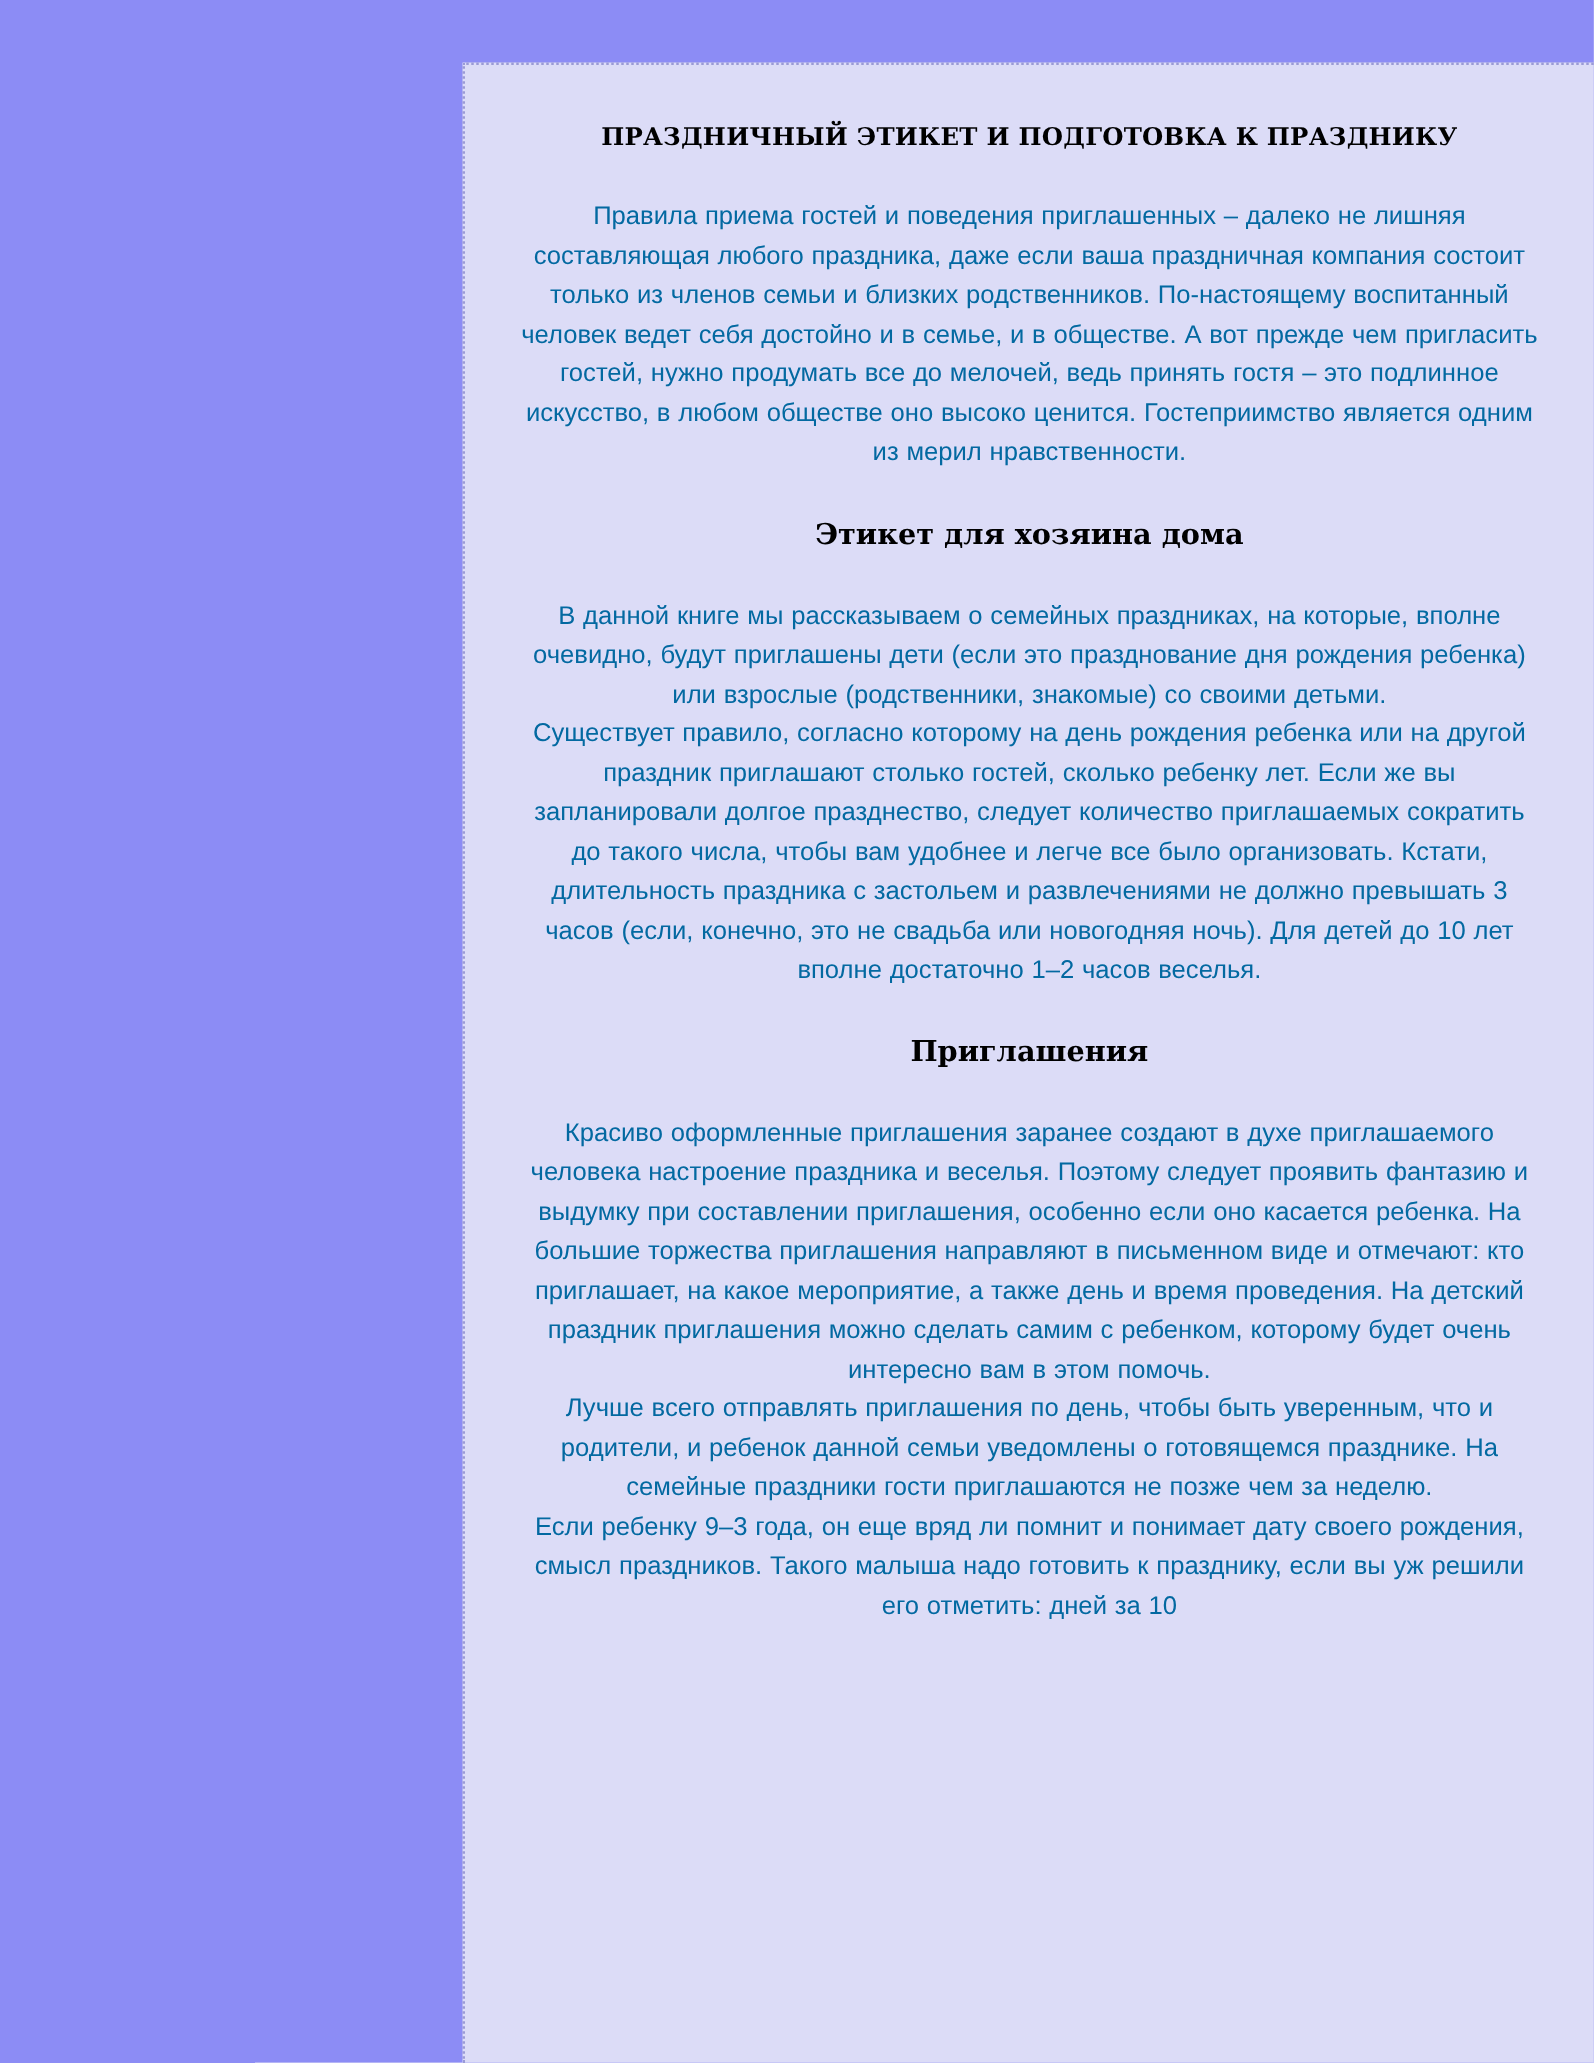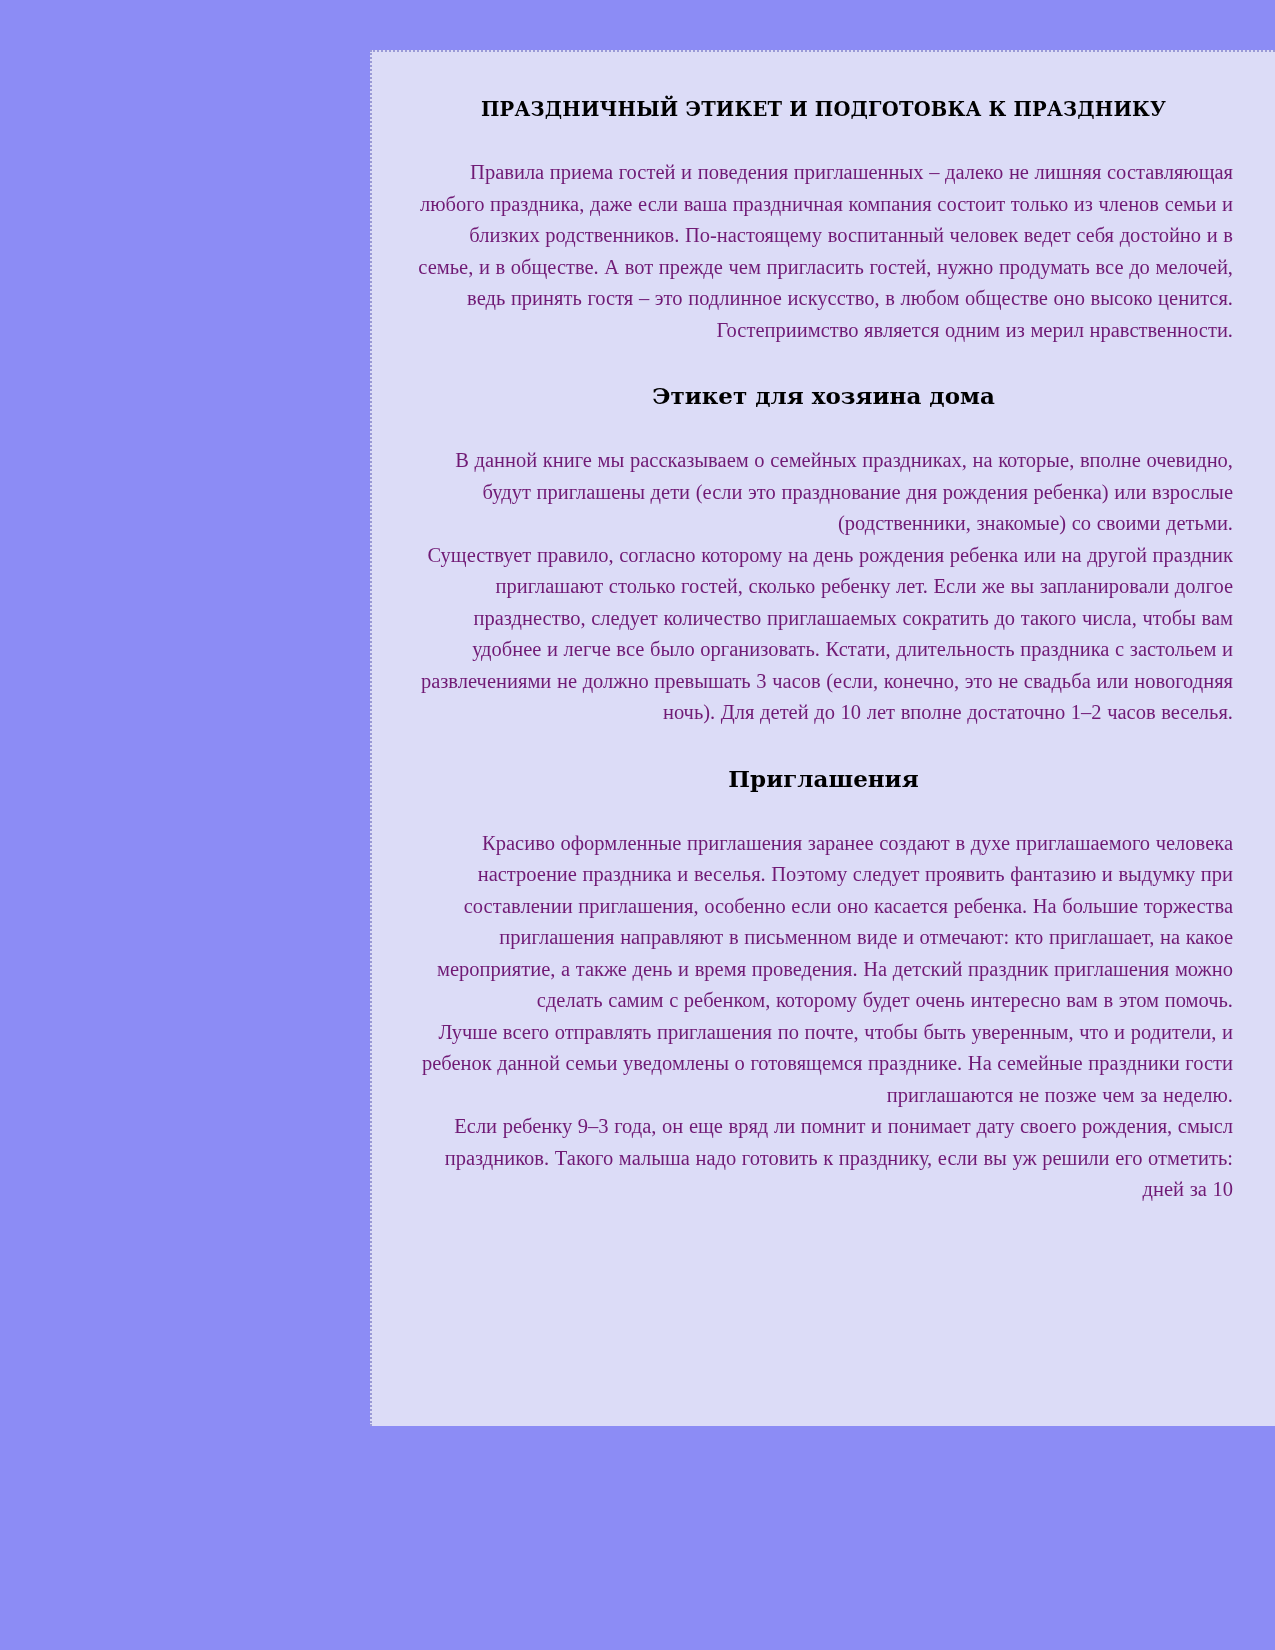--- a/index.html
+++ b/index.html
@@ -11,21 +11,21 @@
     height: 1650px;
     background: #8c8cf5;
     font-family: "DejaVu Sans", sans-serif;
     overflow: hidden;
   }
   .page {
     position: absolute;
     left: 370px;
     top: 50px;
     width: 905px;
-    height: 1376px;
+    height: 1600px;
     background: #dcdcf7;
     border-top: 2px dotted #9a9ad6;
     border-left: 2px dotted #9a9ad6;
     box-sizing: border-box;
     overflow: hidden;
   }
   .inner {
     padding: 30px 42px 0 42px;
   }
   .doc-title {
@@ -39,26 +39,26 @@
   }
   .section-head {
     text-align: center;
     font-family: "DejaVu Serif", serif;
     font-weight: bold;
     font-size: 23px;
     color: #000;
     margin: 0;
   }
   p.body-text {
-    font-family: Liberation Serif, serif;
+    font-family: Liberation Sans, sans-serif;
     font-size: 20.5px;
     line-height: 31.5px;
-    color: #701a75;
+    color: #0369a1;
     margin: 0;
-    text-align: right;
+    text-align: center;
     word-spacing: 0.5px;
   }
   .gap-large { height: 36px; }
 </style>
 </head>
 <body>
 
 <div class="page">
   <div class="inner">
 
@@ -77,17 +77,17 @@
     <p class="body-text">В данной книге мы рассказываем о семейных праздниках, на которые, вполне очевидно, будут приглашены дети (если это празднование дня рождения ребенка) или взрослые (родственники, знакомые) со своими детьми.</p>
     <p class="body-text">Существует правило, согласно которому на день рождения ребенка или на другой праздник приглашают столько гостей, сколько ребенку лет. Если же вы запланировали долгое празднество, следует количество приглашаемых сократить до такого числа, чтобы вам удобнее и легче все было организовать. Кстати, длительность праздника с застольем и развлечениями не должно превышать 3 часов (если, конечно, это не свадьба или новогодняя ночь). Для детей до 10 лет вполне достаточно 1–2 часов веселья.</p>
 
     <div class="gap-large"></div>
 
     <h2 class="section-head">Приглашения</h2>
 
     <div class="gap-large"></div>
 
     <p class="body-text">Красиво оформленные приглашения заранее создают в духе приглашаемого человека настроение праздника и веселья. Поэтому следует проявить фантазию и выдумку при составлении приглашения, особенно если оно касается ребенка. На большие торжества приглашения направляют в письменном виде и отмечают: кто приглашает, на какое мероприятие, а также день и время проведения. На детский праздник приглашения можно сделать самим с ребенком, которому будет очень интересно вам в этом помочь.</p>
-    <p class="body-text">Лучше всего отправлять приглашения по почте, чтобы быть уверенным, что и родители, и ребенок данной семьи уведомлены о готовящемся празднике. На семейные праздники гости приглашаются не позже чем за неделю.</p>
+    <p class="body-text">Лучше всего отправлять приглашения по день, чтобы быть уверенным, что и родители, и ребенок данной семьи уведомлены о готовящемся празднике. На семейные праздники гости приглашаются не позже чем за неделю.</p>
     <p class="body-text">Если ребенку 9–3 года, он еще вряд ли помнит и понимает дату своего рождения, смысл праздников. Такого малыша надо готовить к празднику, если вы уж решили его отметить: дней за 10</p>
 
   </div>
 </div>
 
 </body></html>

